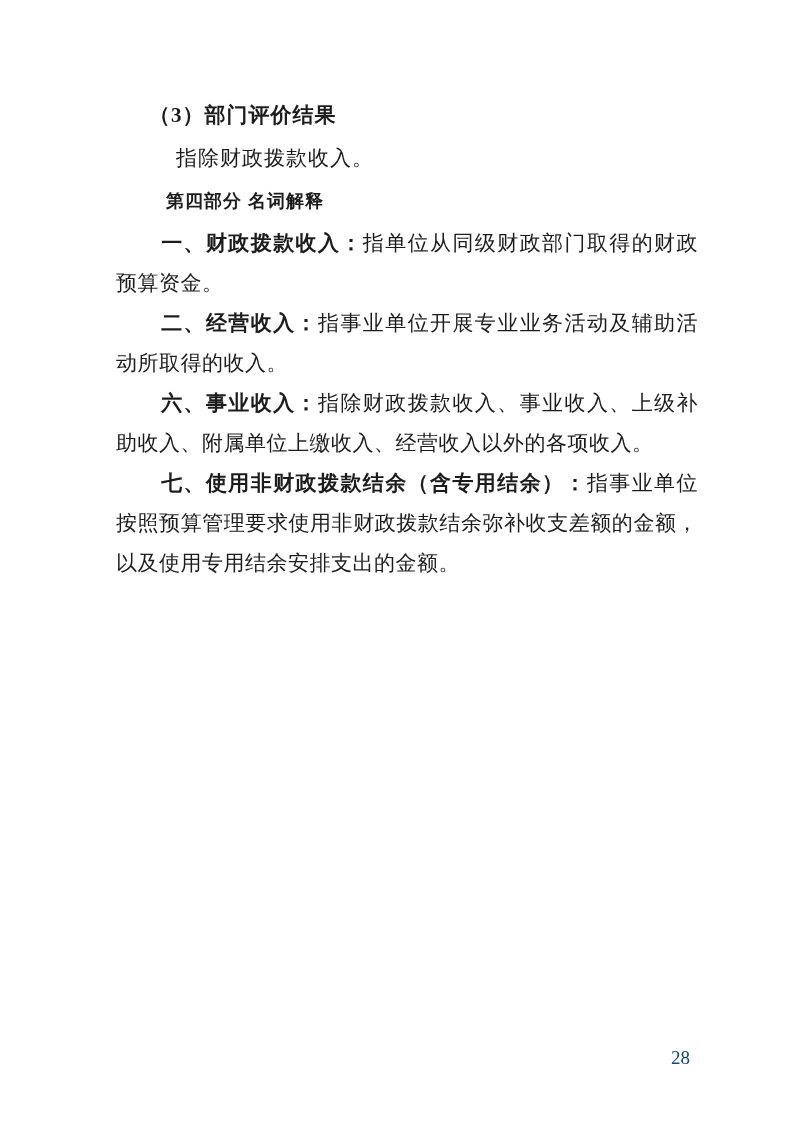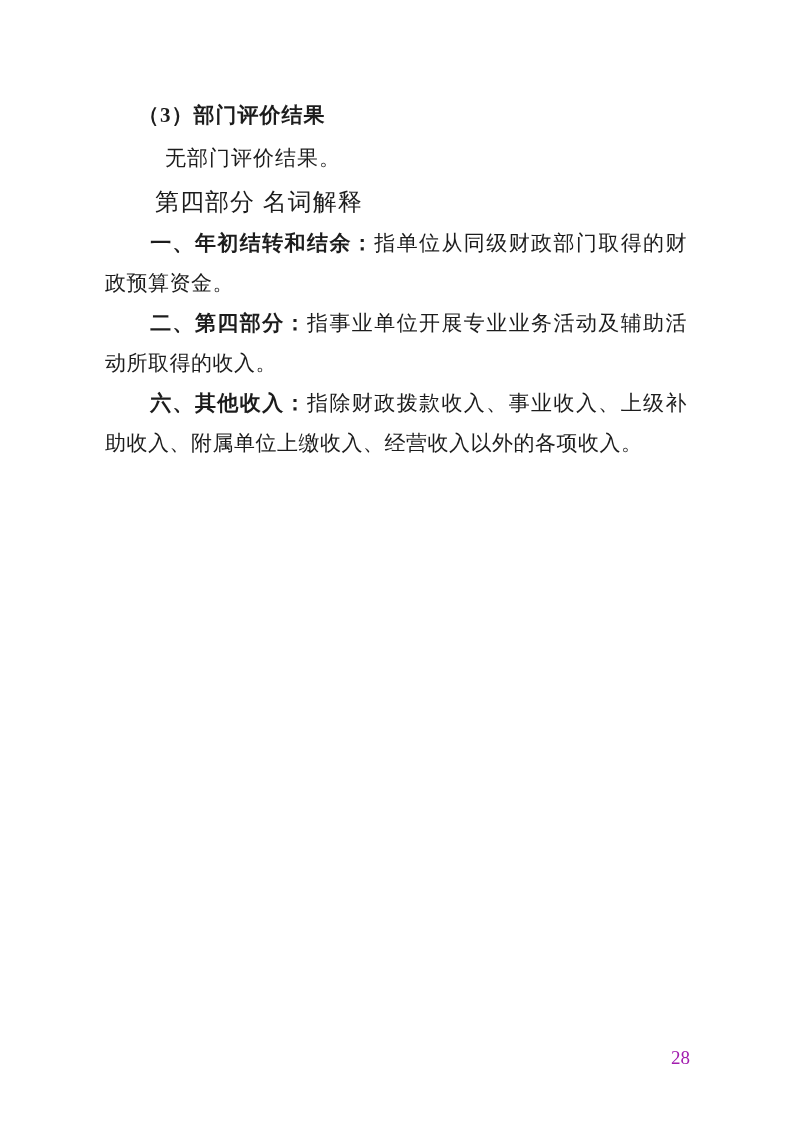--- a/index.html
+++ b/index.html
@@ -13,85 +13,86 @@
     height: 1122px;
     margin: 0 auto;
     background: #ffffff;
     overflow: hidden;
     color: #1c1c1c;
     font-family: "Liberation Serif", "DejaVu Serif", serif;
   }
   .content {
     position: absolute;
     top: 94px;
-    left: 105px;
+    left: 116px;
     width: 582px;
   }
   .section-heading {
     margin: 0 0 0 33px;
     font-size: 21px;
     line-height: 43px;
     font-weight: 700;
     letter-spacing: 1px;
   }
   .section-body {
     margin: 0;
     font-size: 21px;
     line-height: 43px;
     text-indent: 60px;
     letter-spacing: 1px;
   }
   .part-heading {
     margin: 0 0 0 50px;
-    font-size: 24px;
+    font-size: 18px;
     line-height: 43px;
-    font-weight: 400;
+    font-weight: 700;
     letter-spacing: 1px;
     font-family: "Liberation Sans", "DejaVu Sans", sans-serif;
   }
   .definition {
     margin: 0;
     font-size: 21px;
     line-height: 40px;
     text-indent: 2.15em;
     text-align: justify;
     letter-spacing: 0.5px;
   }
   .definition .term {
     font-weight: 700;
   }
   .page-number {
     position: absolute;
     top: 1044px;
     right: 103px;
     font-size: 19px;
     line-height: 28px;
-    color: #a21caf;
+    color: #0c4a6e;
     font-family: "Liberation Serif", "DejaVu Serif", serif;
   }
 </style>
 </head>
 <body>
 
 <div class="page">
   <div class="content">
 
     <h3 class="section-heading">（3）部门评价结果</h3>
 
-    <p class="section-body">无部门评价结果。</p>
+    <p class="section-body">指除财政拨款收入。</p>
 
     <h2 class="part-heading">第四部分 名词解释</h2>
 
-    <p class="definition"><span class="term">一、年初结转和结余：</span><span>指单位从同级财政部门取得的财政预算资金。</span></p>
+    <p class="definition"><span class="term">一、财政拨款收入：</span><span>指单位从同级财政部门取得的财政预算资金。</span></p>
 
-    <p class="definition"><span class="term">二、第四部分：</span><span>指事业单位开展专业业务活动及辅助活动所取得的收入。</span></p>
+    <p class="definition"><span class="term">二、经营收入：</span><span>指事业单位开展专业业务活动及辅助活动所取得的收入。</span></p>
 
 
 
 
-    <p class="definition"><span class="term">六、其他收入：</span><span>指除财政拨款收入、事业收入、上级补助收入、附属单位上缴收入、经营收入以外的各项收入。</span></p>
+    <p class="definition"><span class="term">六、事业收入：</span><span>指除财政拨款收入、事业收入、上级补助收入、附属单位上缴收入、经营收入以外的各项收入。</span></p>
 
+    <p class="definition"><span class="term">七、使用非财政拨款结余（含专用结余）：</span><span>指事业单位按照预算管理要求使用非财政拨款结余弥补收支差额的金额，以及使用专用结余安排支出的金额。</span></p>
 
 
   </div>
 
   <div class="page-number">28</div>
 </div>
 
 </body></html>

